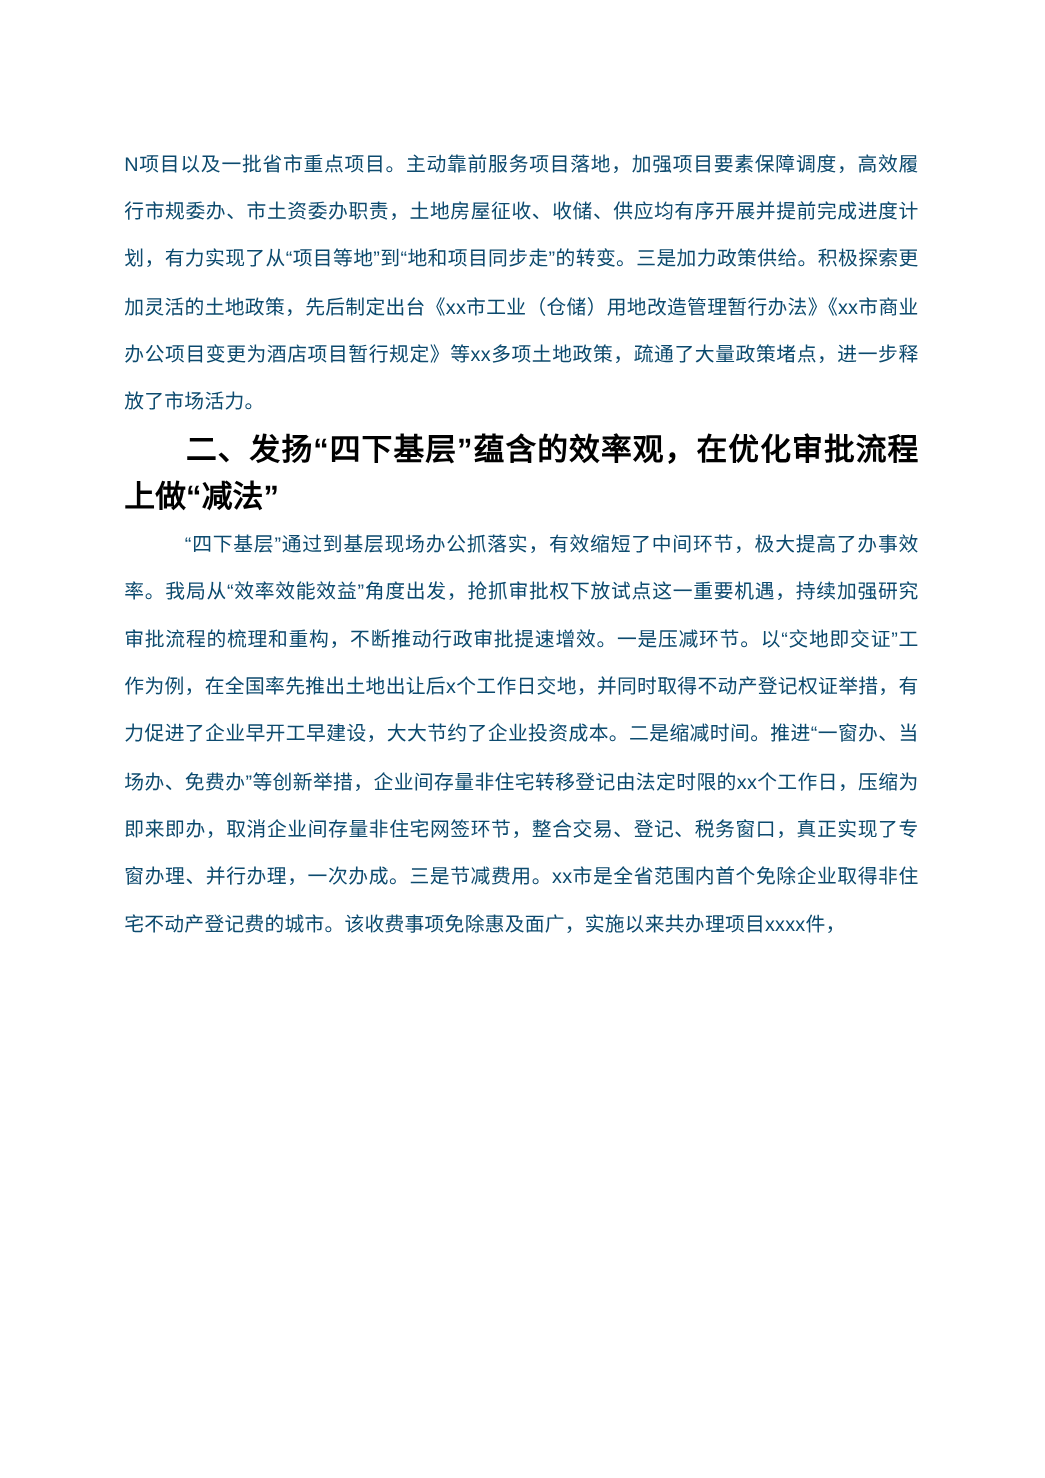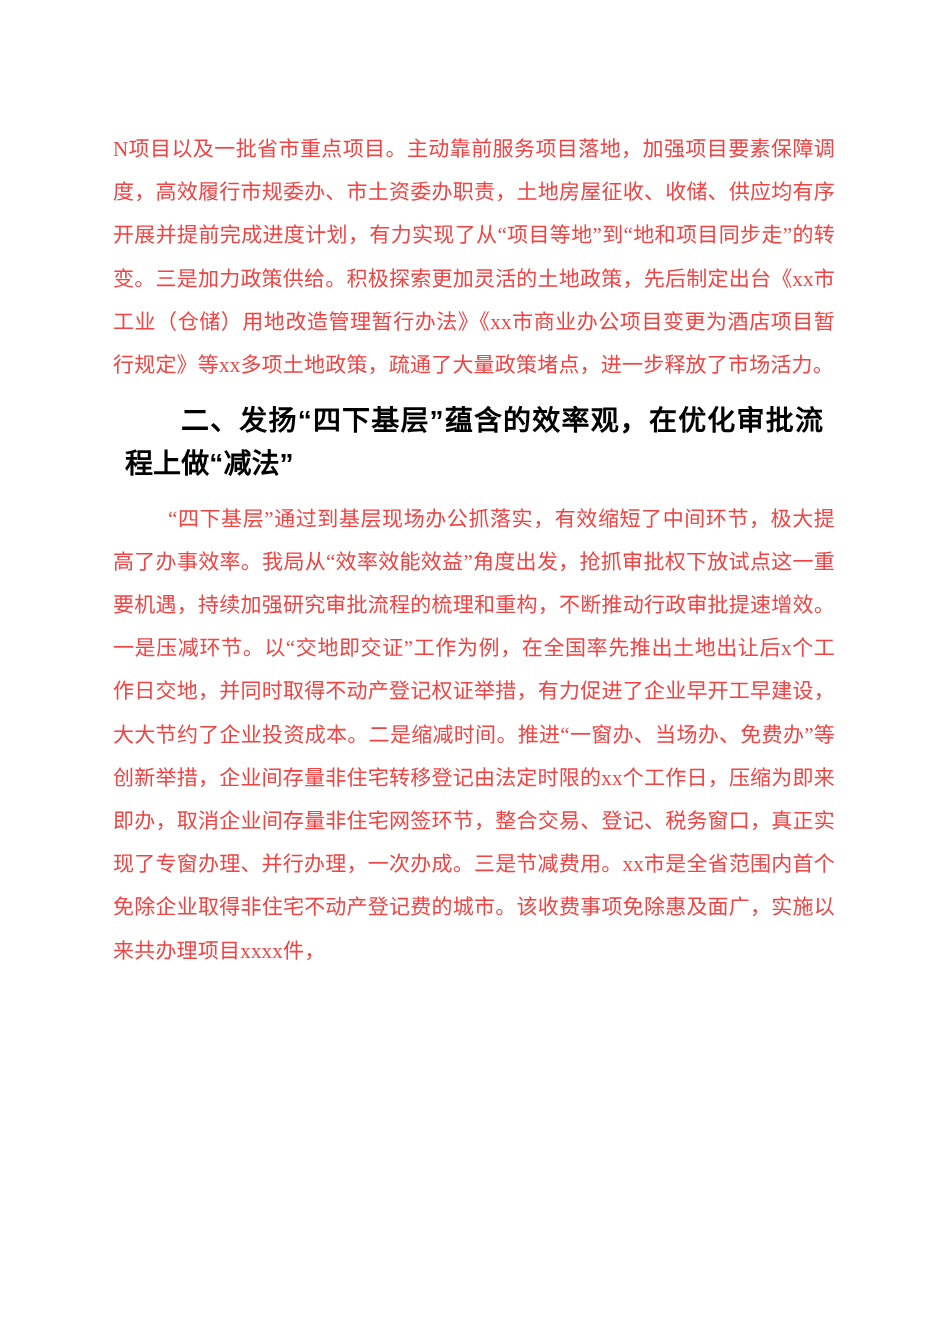--- a/index.html
+++ b/index.html
@@ -20,24 +20,24 @@
 
   .doc-body {
     position: absolute;
     left: 113px;
     top: 128px;
     width: 722px;
   }
 
   
   .para {
-    font-family: Liberation Serif, serif;
-    font-size: 21px;
+    font-family: Liberation Sans, sans-serif;
+    font-size: 18px;
     line-height: 43.2px;
-    color: #ef4444;
+    color: #0c4a6e;
     text-align: justify;
     text-justify: inter-character;
     text-align-last: left;
     letter-spacing: 0.2px;
     margin: 0;
     padding: 0;
     font-weight: 400;
     -webkit-font-smoothing: antialiased;
   }
 
@@ -49,21 +49,21 @@
   .heading {
     font-family: "Liberation Sans", "DejaVu Sans", sans-serif;
     font-size: 28px;
     line-height: 43.2px;
     color: #000000;
     font-weight: 700;
     text-align: justify;
     text-justify: inter-character;
     text-align-last: left;
     text-indent: 56px;
-    margin: 12px;
+    margin: 0;
     padding: 0;
     letter-spacing: 0.1px;
   }
 </style>
 </head>
 <body>
 
 <div class="page">
 
   <div class="doc-body">

